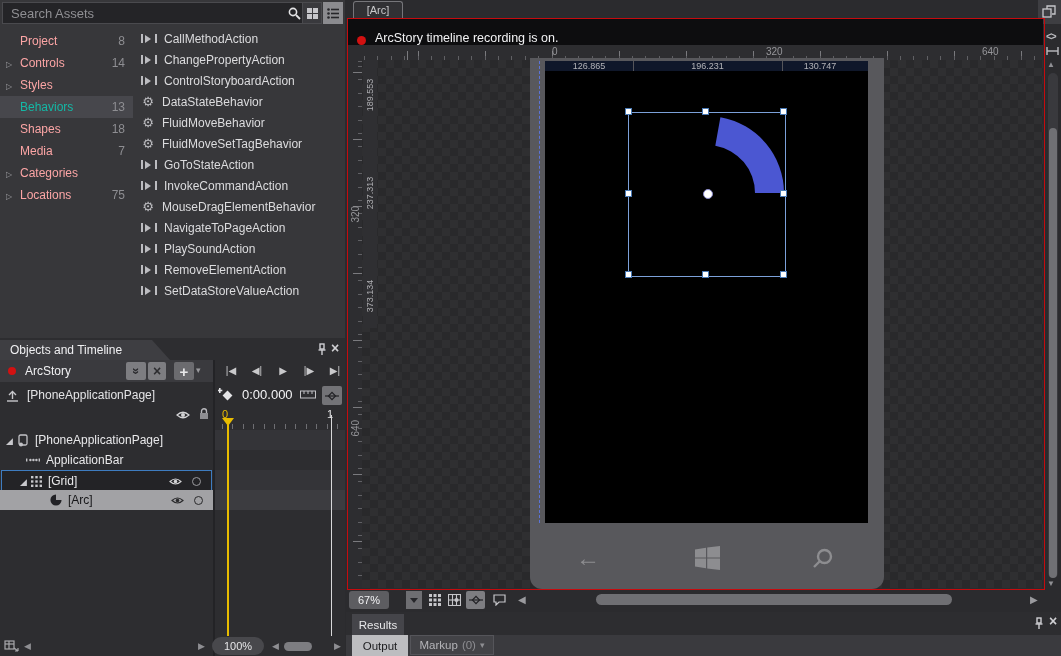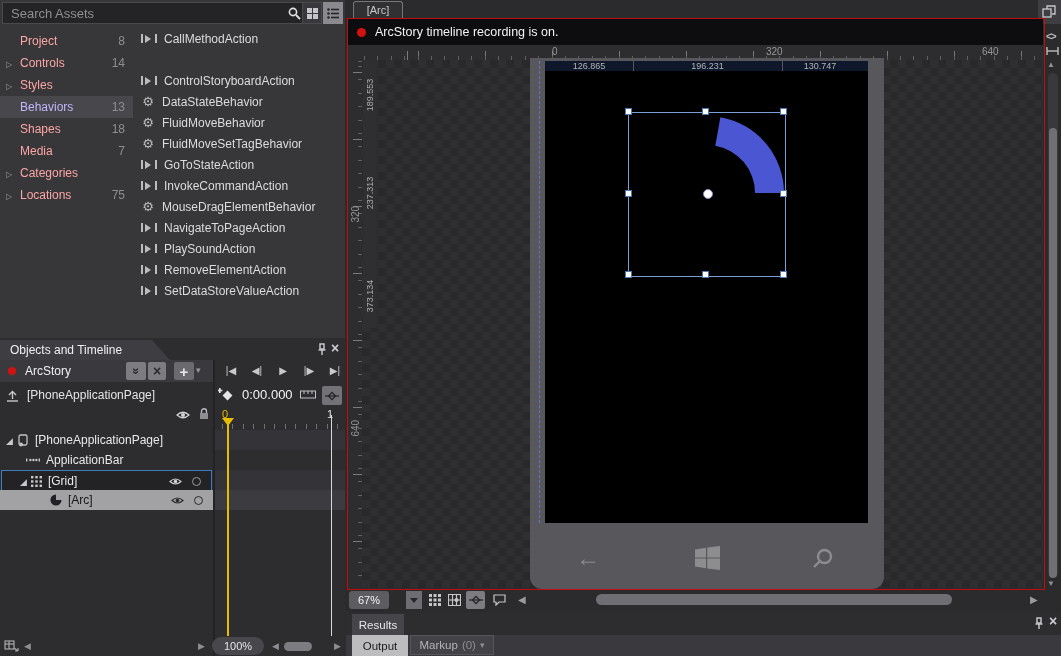--- a/index.html
+++ b/index.html
@@ -57,21 +57,21 @@
   #obj-title{left:0;top:2px;width:170px;height:20px;background:#3e3e42;display:flex;align-items:center;padding-left:10px;box-sizing:border-box;color:#f0f0f2;clip-path:polygon(0 0,152px 0,170px 100%,0 100%);}
   .sb-btn{height:18px;background:#7d7d81;border-radius:2px;color:#2c2c2f;display:flex;align-items:center;justify-content:center;}
   .tree-row{height:20px;display:flex;align-items:center;color:#e8e8ea;}
   .t-stripe{left:215px;width:130px;height:20px;}
   .transport{color:#c9c9cb;font-size:10px;width:22px;text-align:center;}
 
   
   #tabstrip{left:346px;top:0;width:715px;height:18px;background:#2b2b2e;}
   #arc-tab{left:353px;top:1px;width:48px;height:16px;background:#313134;border:1px solid #76767a;border-bottom:none;border-radius:3px 3px 0 0;color:#c9c9cb;font-size:11px;display:flex;align-items:center;justify-content:center;}
   #red-frame{left:347px;top:18px;width:696px;height:570px;border:1px solid #c60b0e;box-sizing:content-box;}
-  #msg-bar{left:348px;top:19px;width:695px;height:26px;background:#0d0d0f;display:flex;align-items:center;}
+  #msg-bar{left:348px;top:19px;width:695px;height:26px;background:#0d0d0f;display:flex;align-items:flex-end;}
   #rec-dot{width:9px;height:9px;border-radius:50%;background:#d21111;margin-left:9px;margin-right:9px;flex:none;}
   #h-ruler{left:362px;top:45px;width:681px;height:15px;background:#2d2d30;
     background-image:repeating-linear-gradient(90deg,#606064 0 1px,transparent 1px 13.4px),repeating-linear-gradient(90deg,#7a7a7e 0 1px,transparent 1px 67px);
     background-size:100% 4px,100% 9px;background-repeat:repeat-x;background-position:2px bottom,56px bottom;}
   #v-ruler{left:348px;top:60px;width:14px;height:528px;background:#2d2d30;
     background-image:repeating-linear-gradient(180deg,#606064 0 1px,transparent 1px 13.4px),repeating-linear-gradient(180deg,#7a7a7e 0 1px,transparent 1px 67px);
     background-size:4px 100%,9px 100%;background-repeat:repeat-y;background-position:right 0 top 6px,right 0 top 12px;}
   .ruler-lbl{color:#96969a;font-size:10px;}
   #canvas{left:362px;top:60px;width:681px;height:528px;background-color:#29292b;
     background-image:linear-gradient(45deg,#2f2f31 25%,transparent 25%,transparent 75%,#2f2f31 75%),linear-gradient(45deg,#2f2f31 25%,transparent 25%,transparent 75%,#2f2f31 75%);
@@ -131,21 +131,21 @@
         <span class="cat-label">Controls</span>
         <span class="cat-count">14</span>
       </div>
     <div class="abs cat-row" style="top:74px">
         <span class="exp g-col"></span>
         <span class="cat-label">Styles</span>
         <span class="cat-count"></span>
       </div>
     <div class="abs cat-row cat-sel" style="top:96px">
         <span class="noexp"></span>
-        <span class="cat-label" style="color:#c4b5fd">Behaviors</span>
+        <span class="cat-label" style="color:#14b8a6">Behaviors</span>
         <span class="cat-count">13</span>
       </div>
     <div class="abs cat-row" style="top:118px">
         <span class="noexp"></span>
         <span class="cat-label">Shapes</span>
         <span class="cat-count">18</span>
       </div>
     <div class="abs cat-row" style="top:140px">
         <span class="noexp"></span>
         <span class="cat-label">Media</span>
@@ -158,20 +158,24 @@
       </div>
     <div class="abs cat-row" style="top:184px">
         <span class="exp g-col"></span>
         <span class="cat-label">Locations</span>
         <span class="cat-count">75</span>
       </div>
 
     <div class="abs item-row" style="top:28px">
         <span class="ic-action"></span>
         <span>CallMethodAction</span>
+      </div>
+    <div class="abs item-row" style="top:49px">
+        <span class="ic-action"></span>
+        <span>ChangePropertyAction</span>
       </div>
     <div class="abs item-row" style="top:70px">
         <span class="ic-action"></span>
         <span>ControlStoryboardAction</span>
       </div>
     <div class="abs item-row" style="top:91px">
         <span class="ic-gear"></span>
         <span>DataStateBehavior</span>
       </div>
     <div class="abs item-row" style="top:112px">

